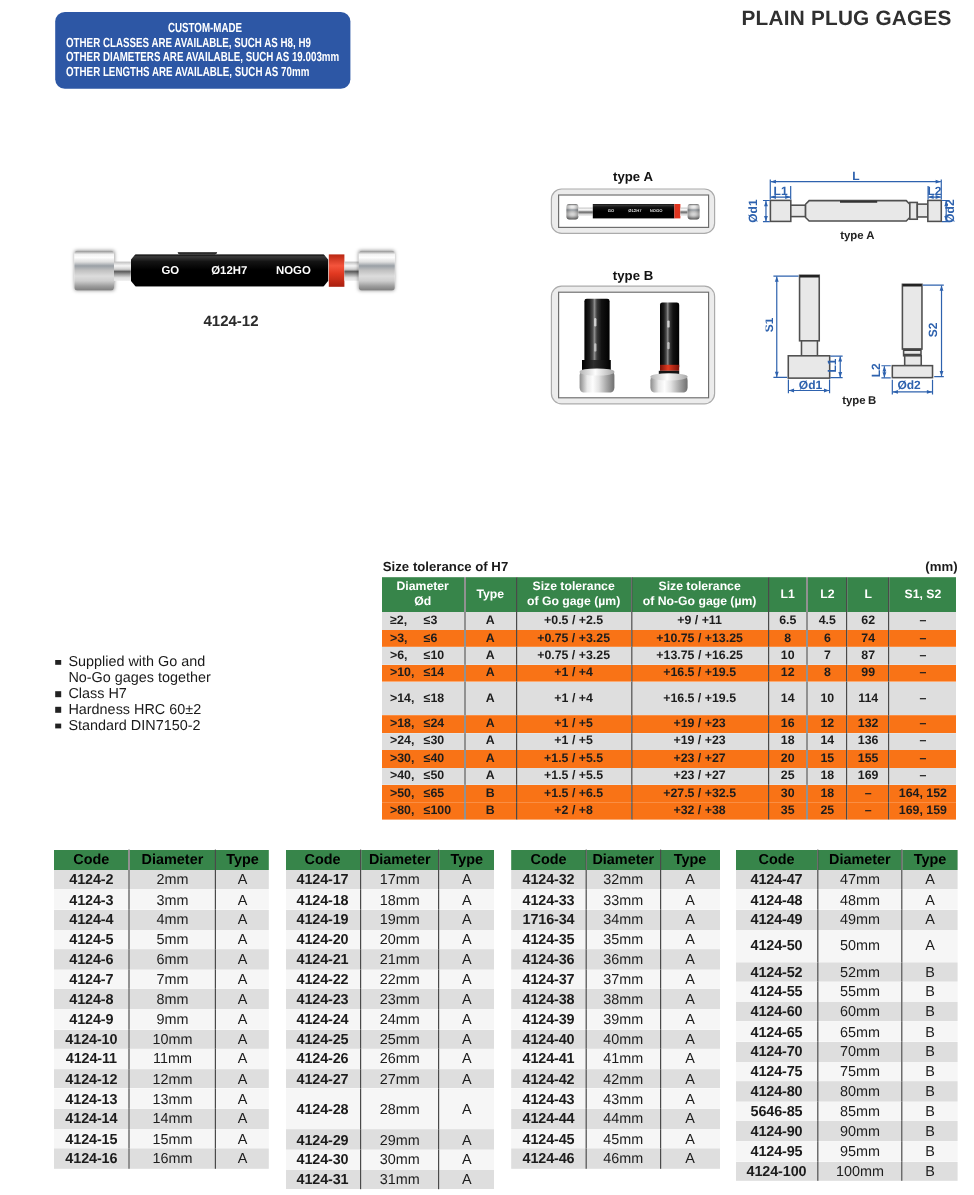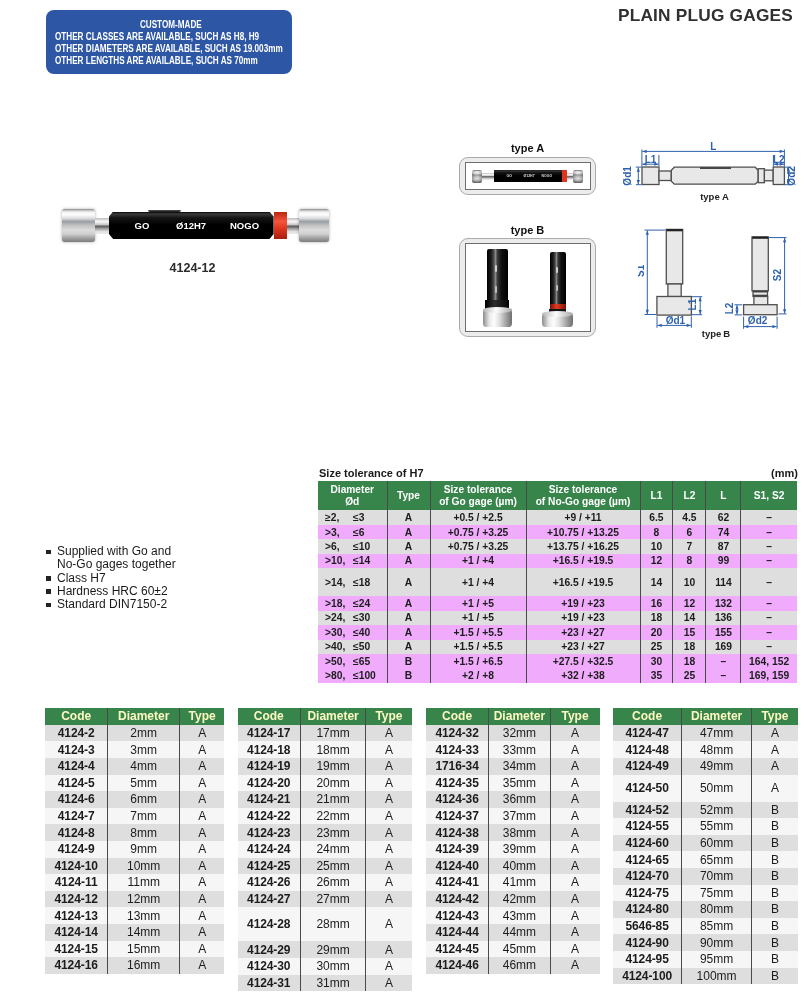--- a/index.html
+++ b/index.html
@@ -28,25 +28,25 @@
 .mm { right:14px; top:467px; font-size:11px; font-weight:bold; color:#1a1a1a; }
 
 table { border-collapse:collapse; table-layout:fixed; position:absolute; }
 td, th { padding:0; overflow:hidden; white-space:nowrap; }
 
 .mt { left:318px; top:481px; width:478.7px; }
 .mt th { background:#37854a; color:#fff; font-size:10.2px; font-weight:bold; line-height:11.2px; vertical-align:middle;}
 .mt td { font-size:10.3px; font-weight:bold; color:#1c1c1c; text-align:center; vertical-align:middle; }
 .mt td+td, .mt th+th { border-left:1.5px solid #4a4a4a; }
 .mt tr.g td { background:#dedede; }
-.mt tr.w td { background:#f0abfc;margin-left:20px; }
+.mt tr.w td { background:#f97316;margin-left:20px; }
 .mt .d1 { display:inline-block; width:28px; margin-left:7px; text-align:left; }
 .mt .d2 { display:inline-block; text-align:left; }
 
-.ct th { background:#37854a; color:#fef9c3; font-size:12px; font-weight:bold; vertical-align:middle; }
+.ct th { background:#37854a; color:#000000; font-size:12px; font-weight:bold; vertical-align:middle; }
 .ct td { font-size:12px; font-weight:bold; letter-spacing:-0.1px; color:#1c1c1c; text-align:center; vertical-align:middle; }
 .ct td+td, .ct th+th { border-left:1.5px solid #4a4a4a; }
 .ct td+td { font-weight:normal; letter-spacing:0; }
 .ct tr.g td { background:#dedede; }
 .ct tr.w td { background:#f6f6f6; }
 
 .bullets { left:45px; top:545px; width:260px; font-size:12px; color:#1a1a1a; line-height:13.3px;}
 .bullets .b { position:relative; padding-left:12px; }
 .bullets .b:before { content:""; position:absolute; left:1px; top:4.5px; width:4.5px; height:4.5px; background:#222; }
 .bullets .cont { padding-left:12px; }

